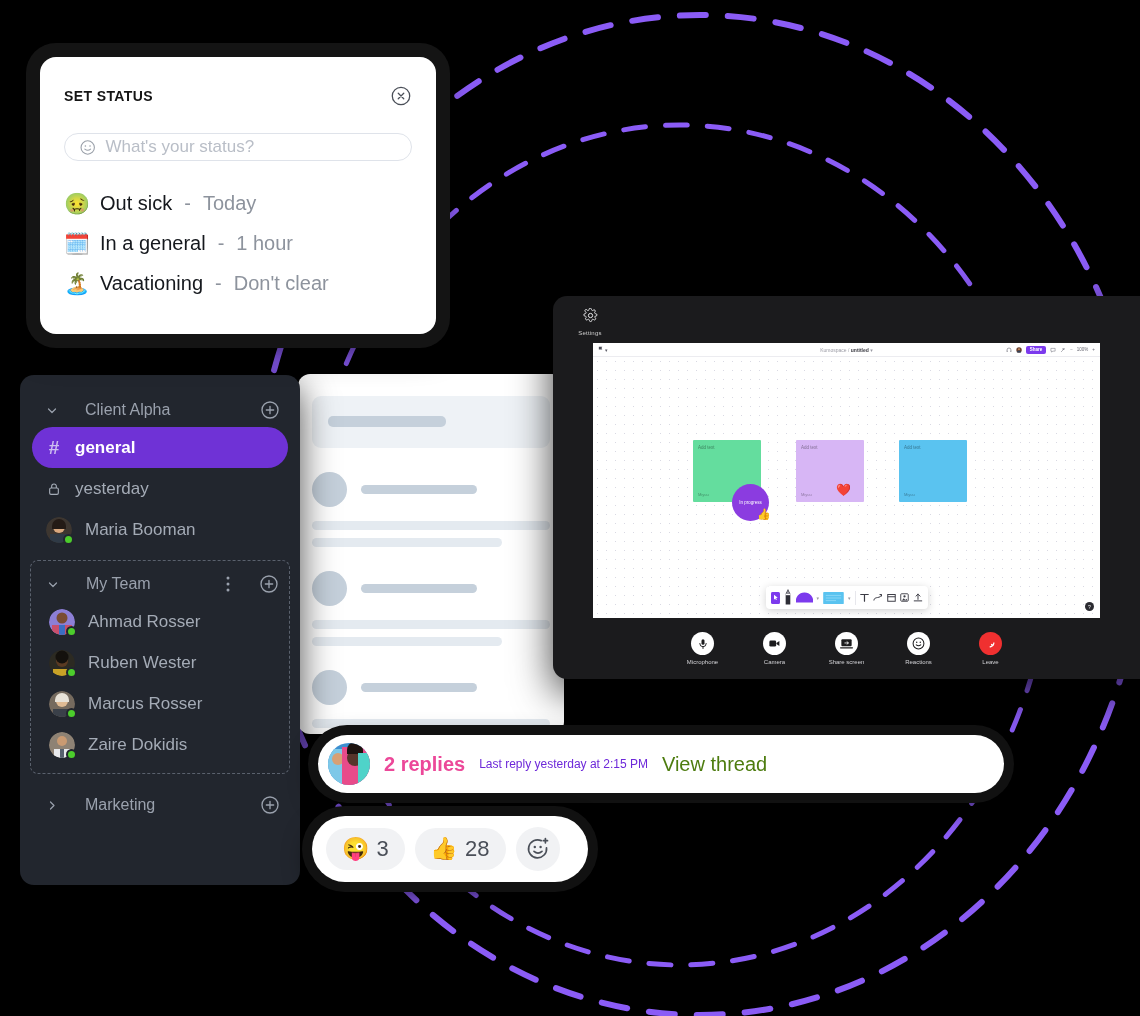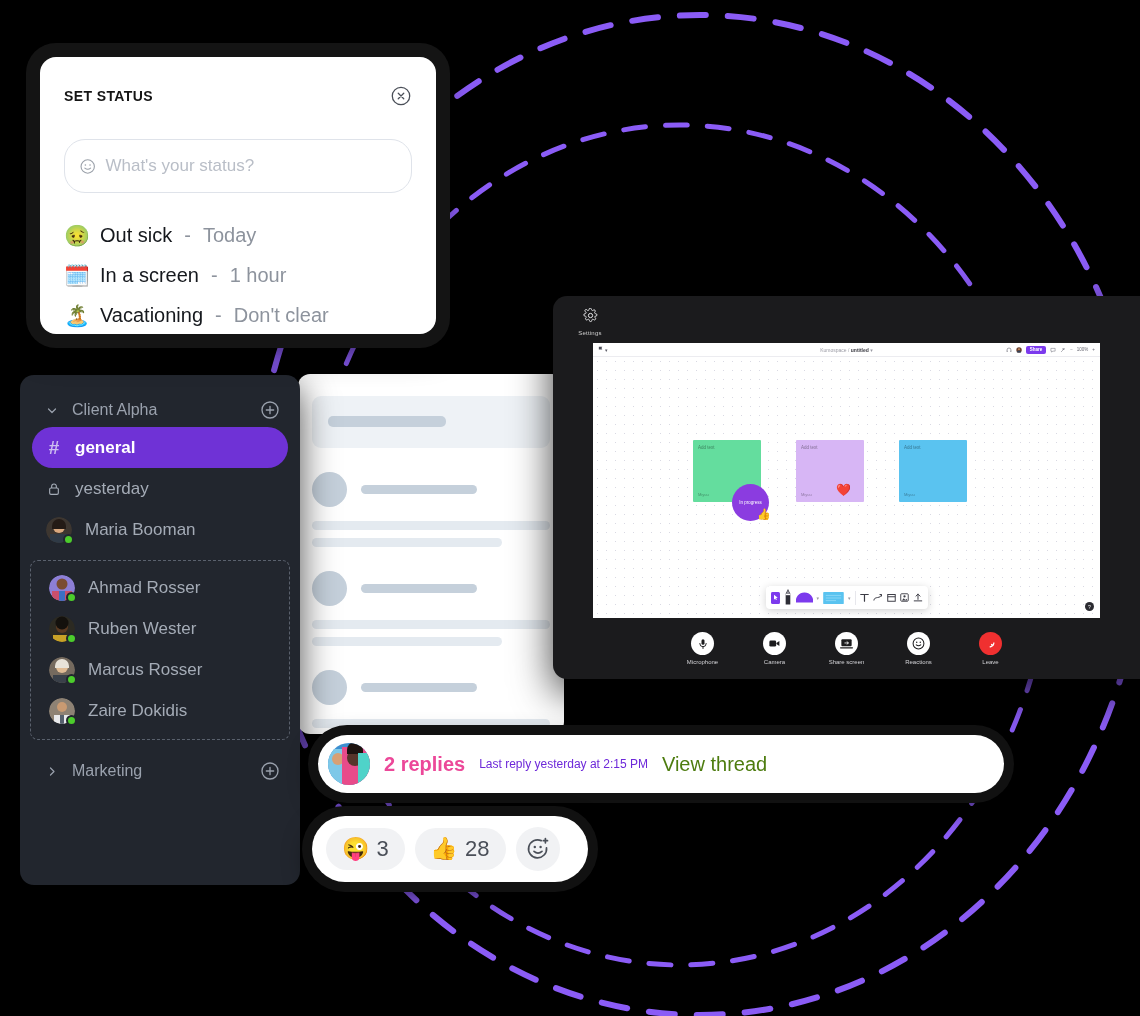--- a/index.html
+++ b/index.html
@@ -18,42 +18,42 @@
   .status-card {
     position: absolute; left: 40px; top: 57px; width: 396px; height: 277px;
     background: #ffffff; border-radius: 16px; z-index: 20;
     box-shadow: 0 0 0 14px #141414, 0 12px 34px rgba(0,0,0,0.85);
     padding: 26px 24px 0 24px;
   }
   .status-head { display: flex; align-items: center; justify-content: space-between; height: 26px; }
   .status-title { font-size: 14px; font-weight: 700; letter-spacing: .4px; color: #141414; }
   .close-btn { width: 22px; height: 22px; cursor: pointer; }
   .status-input {
-    margin-top: 30px; height: 54px; border: 1px solid #dfe3ea; border-radius: 21px;
+    margin-top: 24px; height: 28px; border: 1px solid #dfe3ea; border-radius: 21px;
     display: flex; align-items: center; gap: 9px; padding: 0 14px; background: #fff;
   }
   .status-input input {
     border: none; outline: none; font-size: 17px; color: #555; background: transparent;
     width: 100%; font-family: "Liberation Sans", sans-serif;
   }
   .status-input input::placeholder { color: #b9bec7; }
   .status-list { margin-top: 22px; }
   .status-row { display: flex; align-items: center; gap: 12px; height: 40px; cursor: pointer; }
   .status-emoji { font-size: 21px; width: 24px; text-align: center; line-height: 1; }
   .status-label { font-size: 20px; color: #15181d; }
   .status-dur { font-size: 20px; color: #8d939d; }
 
   
   .sidebar {
     position: absolute; left: 20px; top: 375px; width: 280px; height: 510px;
     background: #22262e; border-radius: 14px; z-index: 18; padding: 18px 0 0 0;
     box-shadow: 0 10px 36px rgba(0,0,0,0.7);
   }
   .sb-section-head {
-    display: flex; align-items: center; height: 34px; padding: 0 20px 0 26px; gap: 14px; cursor: pointer;
+    display: flex; align-items: center; height: 34px; padding: 0 20px 0 26px; gap: 27px; cursor: pointer;
   }
   .sb-caret { color: #9aa1ad; font-size: 13px; width: 12px; display:flex; align-items:center; }
   .sb-section-name { font-size: 16px; color: #9aa1ad; flex: 1; }
   .sb-dots { color: #9aa1ad; font-size: 15px; letter-spacing:0; line-height: 8px; padding-right: 2px;}
   .plus-ic { width: 20px; height: 20px; flex: none; cursor: pointer; }
   .sb-item {
     display: flex; align-items: center; gap: 13px; height: 41px;
     margin: 0 12px; padding: 0 14px; border-radius: 21px; cursor: pointer;
   }
   .sb-item.active { background: #6f32d6; }
@@ -200,21 +200,21 @@
     </div>
     <div class="status-list">
       <div class="status-row">
         <span class="status-emoji">🤢</span>
         <span class="status-label">Out sick</span>
         <span class="status-dur">-</span>
         <span class="status-dur">Today</span>
       </div>
       <div class="status-row">
         <span class="status-emoji">🗓️</span>
-        <span class="status-label">In a screen</span>
+        <span class="status-label">In a general</span>
         <span class="status-dur">-</span>
         <span class="status-dur">1 hour</span>
       </div>
       <div class="status-row">
         <span class="status-emoji">🏝️</span>
         <span class="status-label">Vacationing</span>
         <span class="status-dur">-</span>
         <span class="status-dur">Don't clear</span>
       </div>
     </div>
@@ -292,20 +292,39 @@
               <rect x="4" y="17" width="18" height="12" fill="#2f3a46"></rect>
               <path d="M6 9a7 7 0 0114 0v3H6z" fill="#241b16"></path>
             </g>
           </svg>
         <span class="dot"></span>
       </span>
       <span class="sb-item-label">Maria Booman</span>
     </div>
 
     <div class="team-box">
+      <div class="sb-section-head">
+        <span class="sb-caret">
+          <svg width="13" height="13" viewBox="0 0 24 24">
+              <path d="M5 9l7 7 7-7" fill="none" stroke="#9aa1ad" stroke-width="2.4" stroke-linecap="round" stroke-linejoin="round"></path>
+            </svg>
+        </span>
+        <span class="sb-section-name">My Team</span>
+        <span class="sb-dots">
+          <svg width="4" height="16" viewBox="0 0 4 16">
+              <circle cx="2" cy="2" r="1.5" fill="#9aa1ad"></circle>
+              <circle cx="2" cy="8" r="1.5" fill="#9aa1ad"></circle>
+              <circle cx="2" cy="14" r="1.5" fill="#9aa1ad"></circle>
+            </svg>
+        </span>
+        <svg class="plus-ic" viewBox="0 0 24 24">
+          <circle cx="12" cy="12" r="9.6" fill="none" stroke="#9aa1ad" stroke-width="1.6"></circle>
+          <path d="M12 7.6v8.8M7.6 12h8.8" stroke="#9aa1ad" stroke-width="1.6" stroke-linecap="round"></path>
+        </svg>
+      </div>
 
       <div class="sb-item">
         <span class="avatar">
           <svg class="face" viewBox="0 0 26 26">
               <defs>
                 <clipPath id="c1">
                   <circle cx="13" cy="13" r="13"></circle>
                 </clipPath>
               </defs>
             <g clip-path="url(#c1)">

